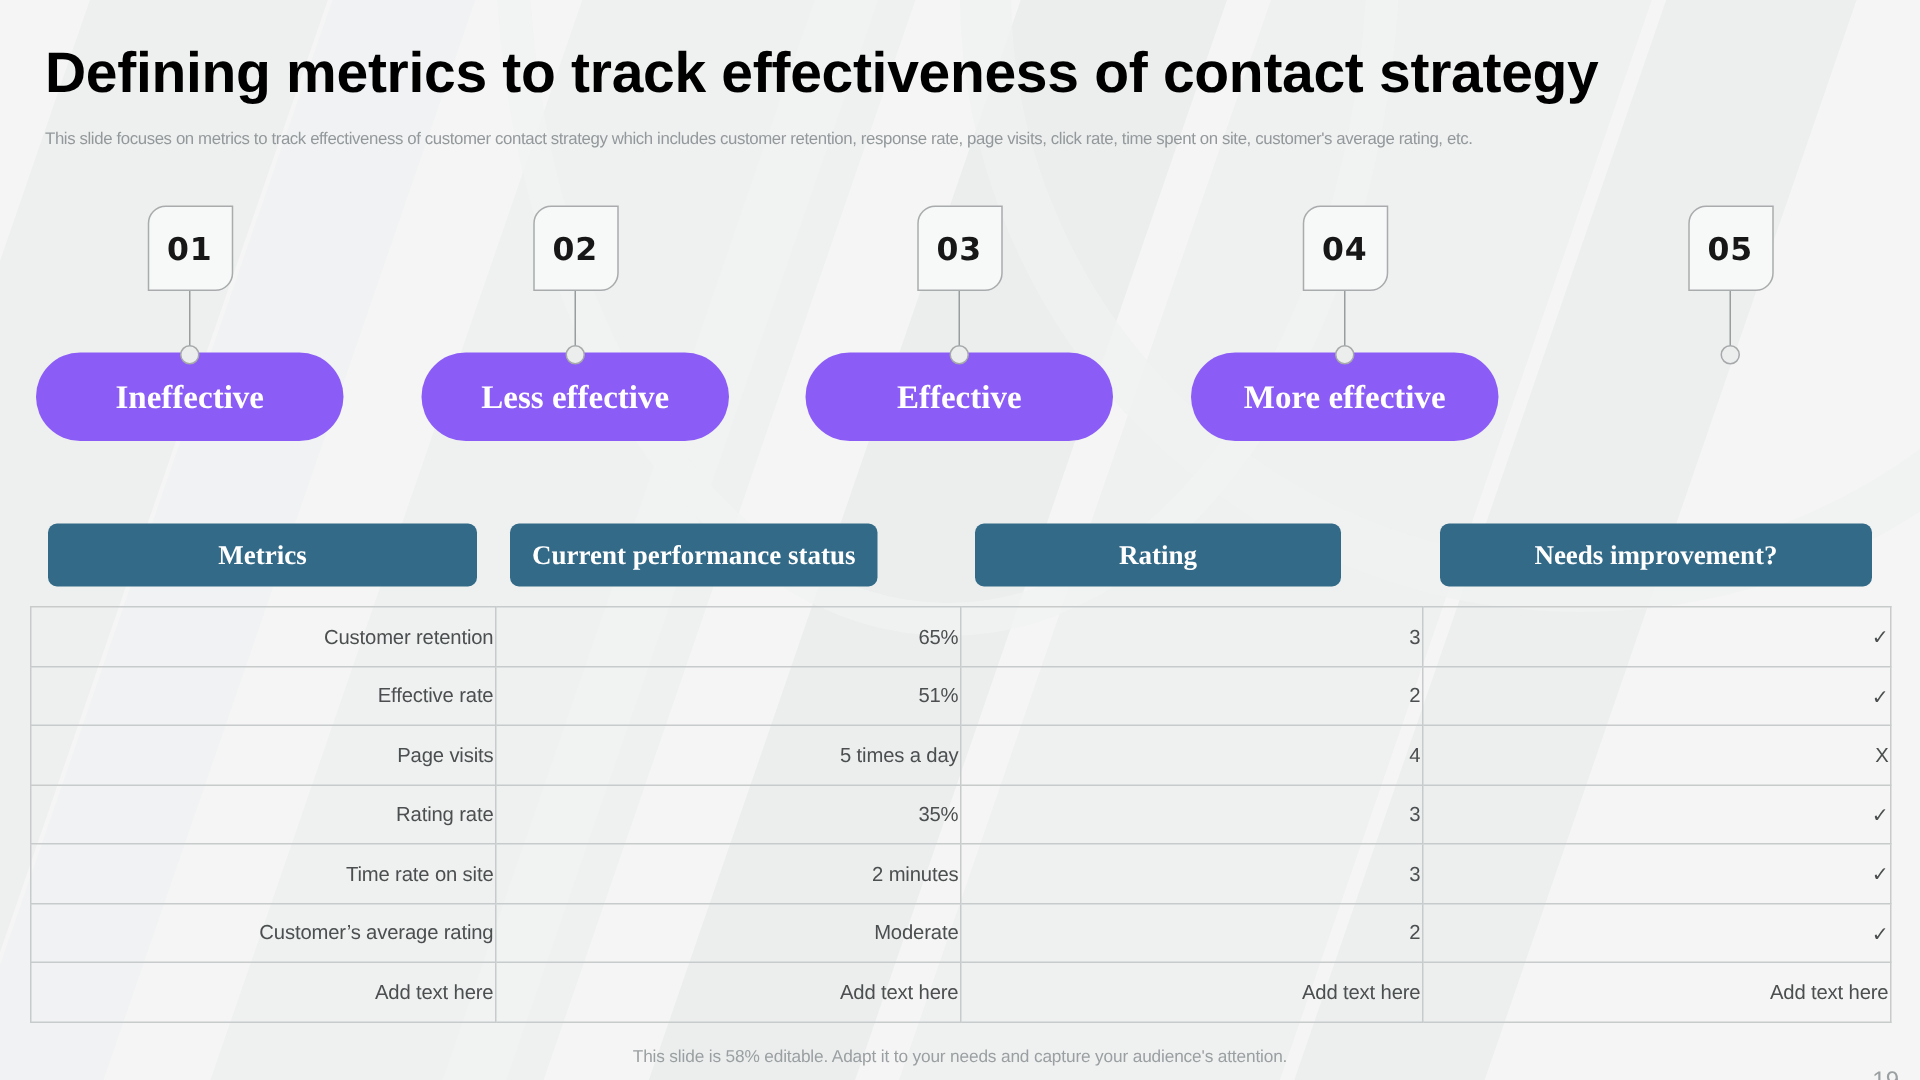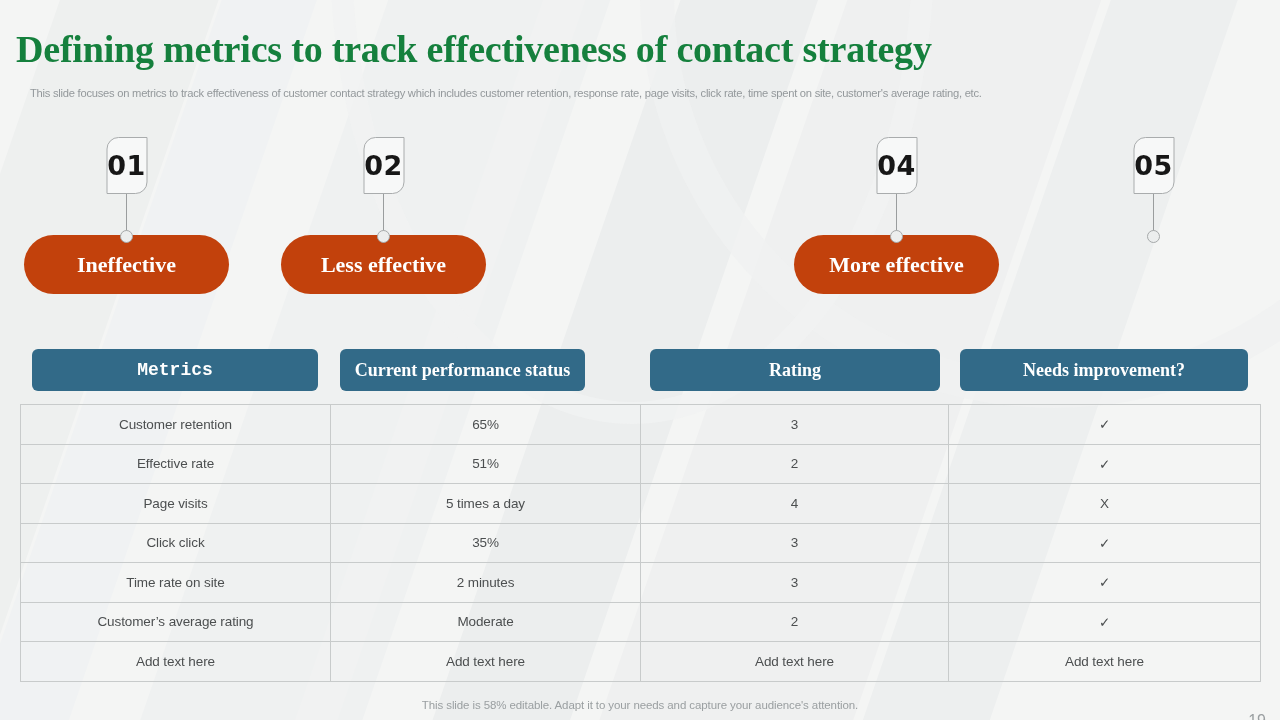--- a/index.html
+++ b/index.html
@@ -49,27 +49,27 @@
     border-radius: 50%;
     border: 34px solid #f0f1f1;
     opacity: .85;
   }
   .arc1 { left: 640px; top: -420px; width: 760px; height: 760px; }
   .arc2 { left: 330px; top: -520px; width: 560px; height: 900px; border-width: 22px; border-color:#f1f2f2; }
 
   
   .title {
     position: absolute;
-    left: 16px;
+    left: 30px;
     top: 27px;
-    font-family: Liberation Serif, serif;
+    font-family: Liberation Sans, sans-serif;
     font-weight: bold;
     font-size: 38px;
     line-height: 44px;
-    color: #15803d;
+    color: #000000;
     letter-spacing: -0.2px;
     white-space: nowrap;
   }
   .subtitle {
     position: absolute;
     left: 30px;
     top: 86px;
     width: 1190px;
     font-size: 11.2px;
     line-height: 14px;
@@ -83,32 +83,32 @@
     position: absolute;
     top: 137px;
     width: 205px;
     height: 160px;
   }
   .numbox {
     position: absolute;
     left: 50%;
     top: 0;
     transform: translateX(-50%);
-    width: 41px;
+    width: 57px;
     height: 57px;
     box-sizing: border-box;
     background: #f7f8f8;
     border: 1px solid #a9acad;
     border-radius: 12px 0 12px 0;
     display: flex;
     align-items: center;
     justify-content: center;
     font-family: "DejaVu Sans", sans-serif;
     font-weight: bold;
-    font-size: 27px;
+    font-size: 21px;
     color: #171717;
     letter-spacing: 0.5px;
   }
   .connector {
     position: absolute;
     left: 50%;
     top: 57px;
     width: 1px;
     height: 42px;
     margin-left: -0.5px;
@@ -127,21 +127,21 @@
     border: 1px solid #a6a9aa;
     z-index: 3;
   }
   .pill {
     position: absolute;
     left: 0;
     top: 98px;
     width: 205px;
     height: 59px;
     box-sizing: border-box;
-    background: #c2410c;
+    background: #8b5cf6;
     border-radius: 30px;
     display: flex;
     align-items: center;
     justify-content: center;
     font-family: "Liberation Serif", serif;
     font-weight: bold;
     font-size: 22px;
     color: #ffffff;
     z-index: 2;
   }
@@ -167,21 +167,21 @@
     position: absolute;
     left: 20px;
     top: 404px;
     width: 1240px;
     border-collapse: collapse;
     table-layout: fixed;
   }
   .grid td {
     height: 36.5px;
     border: 1px solid #c8cbcb;
-    text-align: center;
+    text-align: right;
     vertical-align: middle;
     font-size: 13.5px;
     color: #4c4f50;
     background: transparent;
     letter-spacing: -0.1px;
   }
   .mark {
     font-size: 15px;
     color: #3c3f40;
   }
@@ -232,37 +232,43 @@
     <div class="pill">Ineffective</div>
   </div>
 
   <div class="stage" style="left:281px;">
     <div class="numbox">02</div>
     <div class="connector"></div>
     <div class="dot"></div>
     <div class="pill">Less effective</div>
   </div>
 
+  <div class="stage" style="left:537px;">
+    <div class="numbox">03</div>
+    <div class="connector"></div>
+    <div class="dot"></div>
+    <div class="pill">Effective</div>
+  </div>
 
   <div class="stage" style="left:794px;">
     <div class="numbox">04</div>
     <div class="connector"></div>
     <div class="dot"></div>
     <div class="pill">More effective</div>
   </div>
 
   <div class="stage" style="left:1051px;">
     <div class="numbox">05</div>
     <div class="connector"></div>
     <div class="dot"></div>
   </div>
 
-  <div class="col-head" style="left:32px;  width:286px;font-family:Liberation Mono, monospace;">Metrics</div>
+  <div class="col-head" style="left:32px;  width:286px;">Metrics</div>
   <div class="col-head" style="left:340px; width:245px;">Current performance status</div>
-  <div class="col-head" style="left:650px; width:290px;">Rating</div>
+  <div class="col-head" style="left:650px; width:244px;">Rating</div>
   <div class="col-head" style="left:960px; width:288px;">Needs improvement?</div>
 
   <table class="grid">
     <colgroup>
       <col style="width:310px;">
       <col style="width:310px;">
       <col style="width:308px;">
       <col style="width:312px;">
     </colgroup>
     <tbody>
@@ -278,21 +284,21 @@
         <td>2</td>
         <td class="mark">✓</td>
       </tr>
       <tr>
         <td>Page visits</td>
         <td>5 times a day</td>
         <td>4</td>
         <td class="mark">X</td>
       </tr>
       <tr>
-        <td>Click click</td>
+        <td>Rating rate</td>
         <td>35%</td>
         <td>3</td>
         <td class="mark">✓</td>
       </tr>
       <tr>
         <td>Time rate on site</td>
         <td>2 minutes</td>
         <td>3</td>
         <td class="mark">✓</td>
       </tr>

